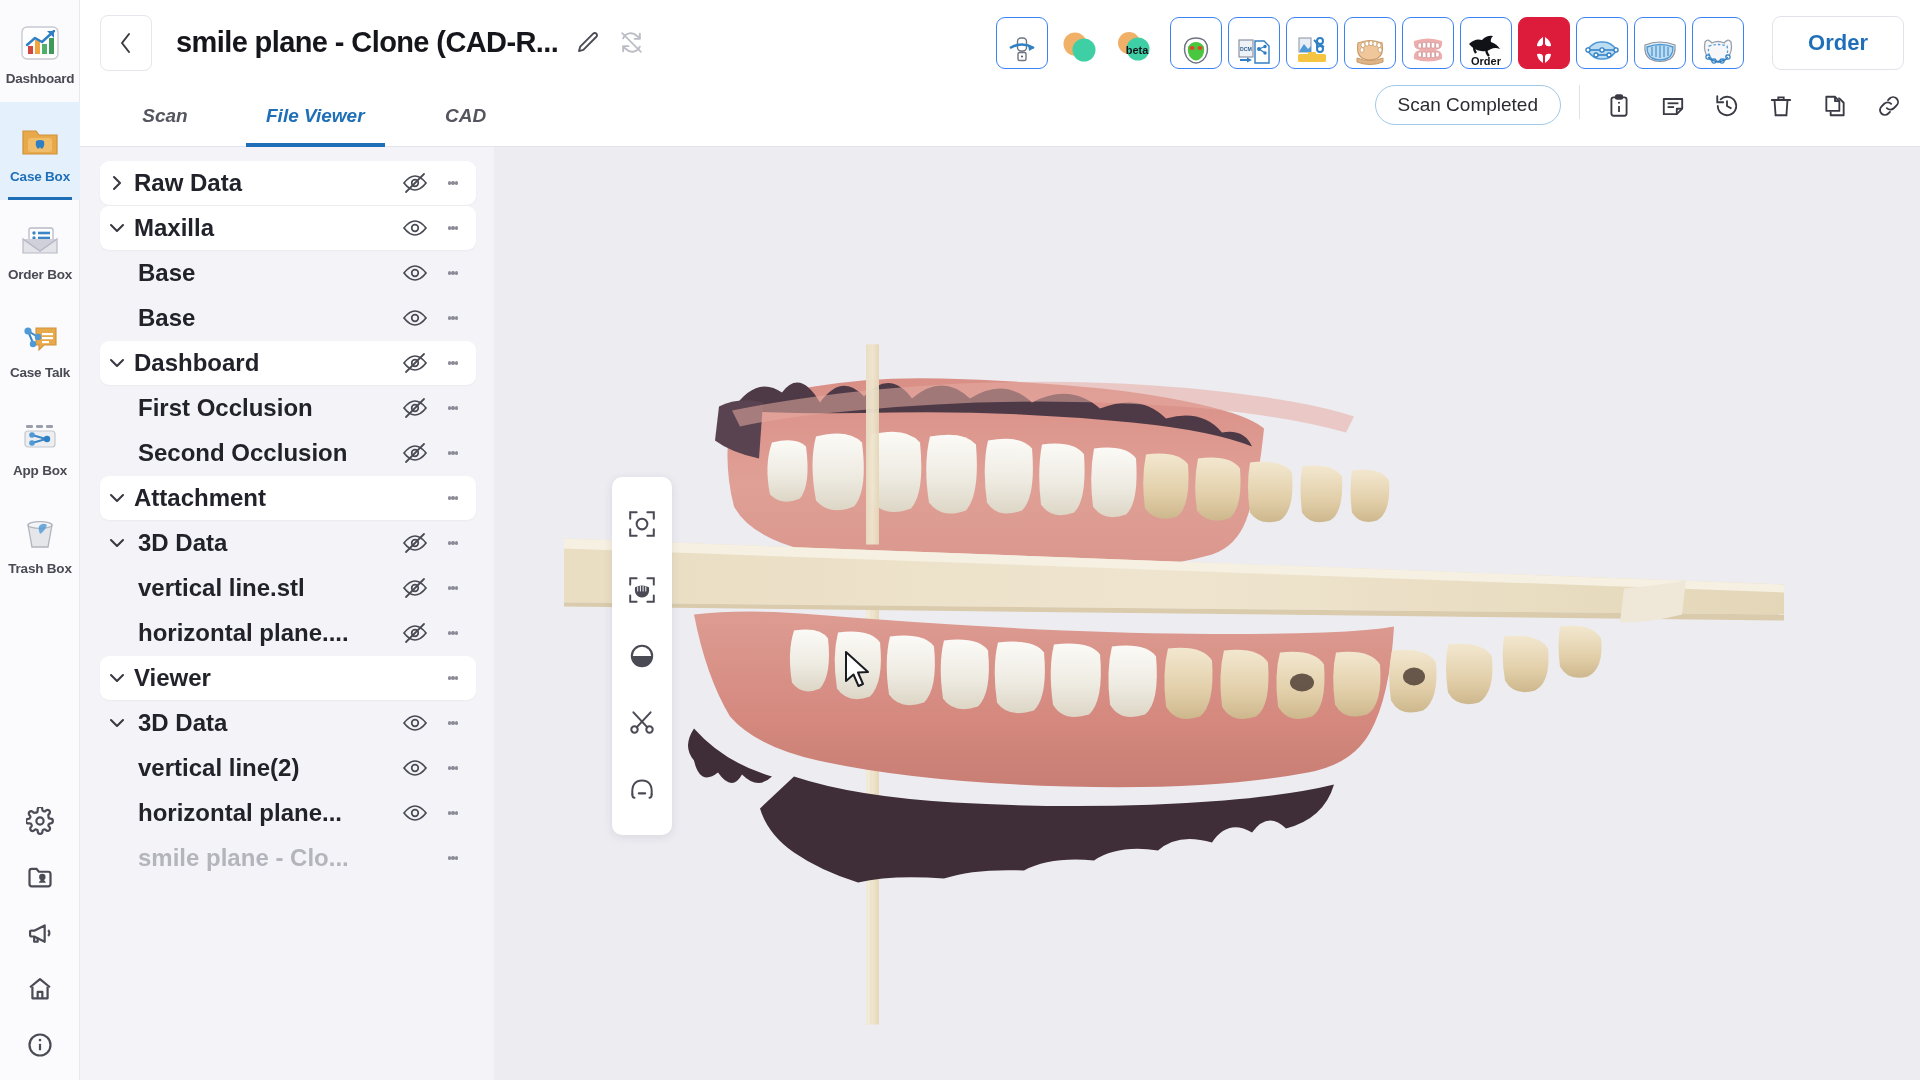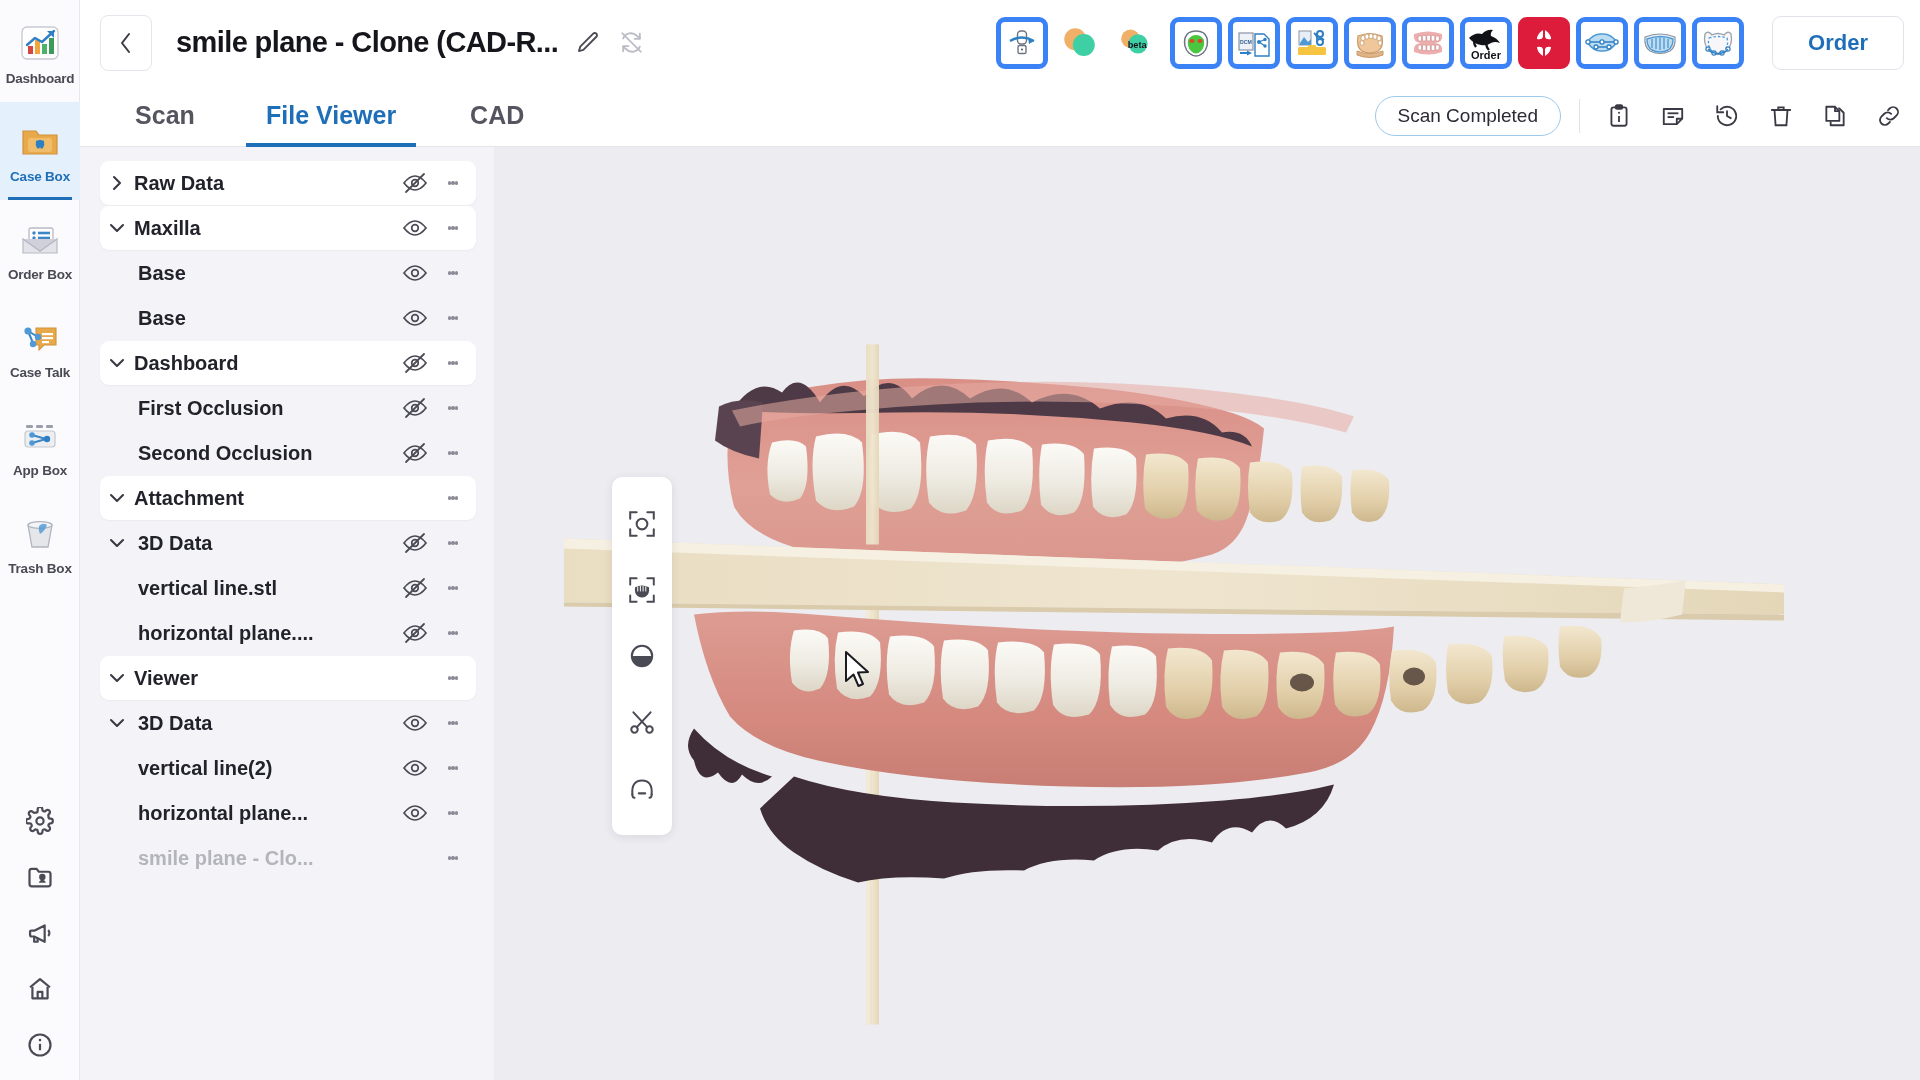--- a/index.html
+++ b/index.html
@@ -65,22 +65,22 @@
   .title-wrap { display: flex; align-items: center; gap: 14px; margin-left: 24px; min-width: 0; }
   .doc-title {
     font-size: 29px; font-weight: 700; color: #15151c;
     letter-spacing: -0.6px; white-space: nowrap;
   }
   .title-icon { width: 30px; height: 30px; display: flex; align-items: center; justify-content: center; cursor: pointer; }
 
   .apps { margin-left: auto; display: flex; align-items: center; gap: 6px; }
   .app-btn {
     width: 52px; height: 52px; border-radius: 9px; background: #ffffff;
-    border: 5px solid #3b82f6;
-    display: flex; align-items: center; justify-content: center;
+    border: 1px solid #3b82f6;
+    display: flex; align-items: flex-end; justify-content: center;
     cursor: pointer; overflow: hidden; position: relative; flex: 0 0 52px;
   }
   .app-btn.plain { border-color: transparent; background: transparent; }
   .app-btn.red { background: #dd1c3c; border-color: #dd1c3c; }
   .order-btn {
     margin-left: 22px; width: 132px; height: 54px;
     border: 1px solid #e2e2ea; border-radius: 9px; background: #fff;
     color: #1f6fb8; font-size: 22px; font-weight: 700;
     display: flex; align-items: center; justify-content: center; cursor: pointer;
     flex: 0 0 132px;
@@ -89,29 +89,29 @@
   
   .tabbar {
     height: 62px; flex: 0 0 62px;
     display: flex; align-items: stretch;
     border-bottom: 1px solid #e4e4ec;
     background: #fff; padding-left: 10px;
   }
   .tab {
     min-width: 150px; padding: 0 26px;
     display: flex; align-items: center; justify-content: center;
-    font-size: 25px; font-weight: 600; color: #55555f;
-    cursor: pointer; position: relative;
+    font-size: 19px; font-weight: 600; color: #55555f;
+    cursor: pointer; position: relative; font-style: italic;
   }
   .tab.active { color: #1f6fb8; font-weight: 700; }
   .tab.active::after {
     content: ""; position: absolute; bottom: -1px; left: 6px; right: 6px;
     height: 4px; background: #1f6fb8;
   }
-  .tab-right { margin-left: auto; display: flex; align-items: center; gap: 12px; padding-right: 10px; }
+  .tab-right { margin-left: auto; display: flex; gap: 12px; padding-right: 10px; }
   .status-badge {
     height: 40px; padding: 0 22px; border-radius: 20px;
     border: 1.6px solid #9fc9e8; background: #fff;
     display: flex; align-items: center; justify-content: center;
     font-size: 19px; color: #2b2b34; white-space: nowrap; cursor: pointer;
   }
   .vsep { width: 1px; height: 34px; background: #e0e0e8; margin: 0 6px; }
   .tool-ic { width: 42px; height: 42px; display: flex; align-items: center; justify-content: center; cursor: pointer; }
 
   
@@ -124,21 +124,21 @@
   }
   .tree-row {
     height: 44px; display: flex; align-items: center;
     border-radius: 9px; margin-bottom: 1px; padding-right: 8px;
     cursor: pointer;
   }
   .tree-row.parent { background: #ffffff; box-shadow: 0 1px 2px rgba(40,40,70,0.05); }
   .tree-row.child  { background: transparent; }
   .caret { width: 34px; flex: 0 0 34px; display: flex; align-items: center; justify-content: center; }
   .tree-label {
-    flex: 1; font-size: 20px; font-weight: 700; color: #22222b;
+    flex: 1; font-size: 24px; font-weight: 700; color: #22222b;
     white-space: nowrap; overflow: hidden; text-overflow: ellipsis;
   }
   .tree-row.child .tree-label { padding-left: 4px; }
   .tree-label.muted { color: #b4b4bd; font-weight: 600; }
   .eye-slot { width: 46px; flex: 0 0 46px; display: flex; align-items: center; justify-content: center; cursor: pointer; }
   .dots-slot { width: 30px; flex: 0 0 30px; display: flex; align-items: center; justify-content: center; cursor: pointer; }
   .dots-slot span {
     width: 3.5px; height: 3.5px; border-radius: 50%; background: #8c8c98;
     display: block; margin: 1.6px 0;
   }

